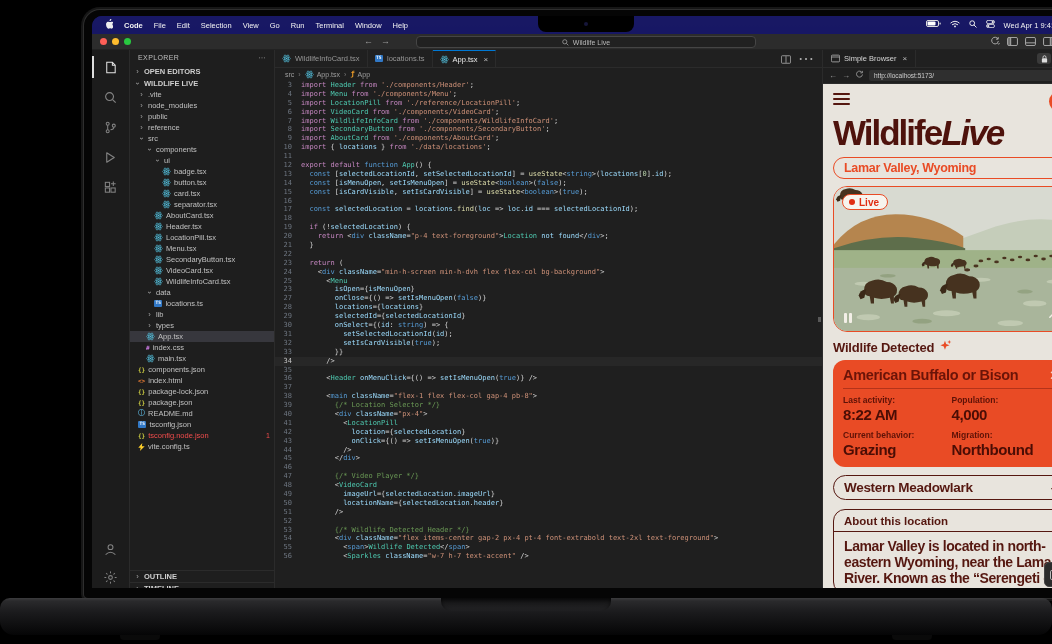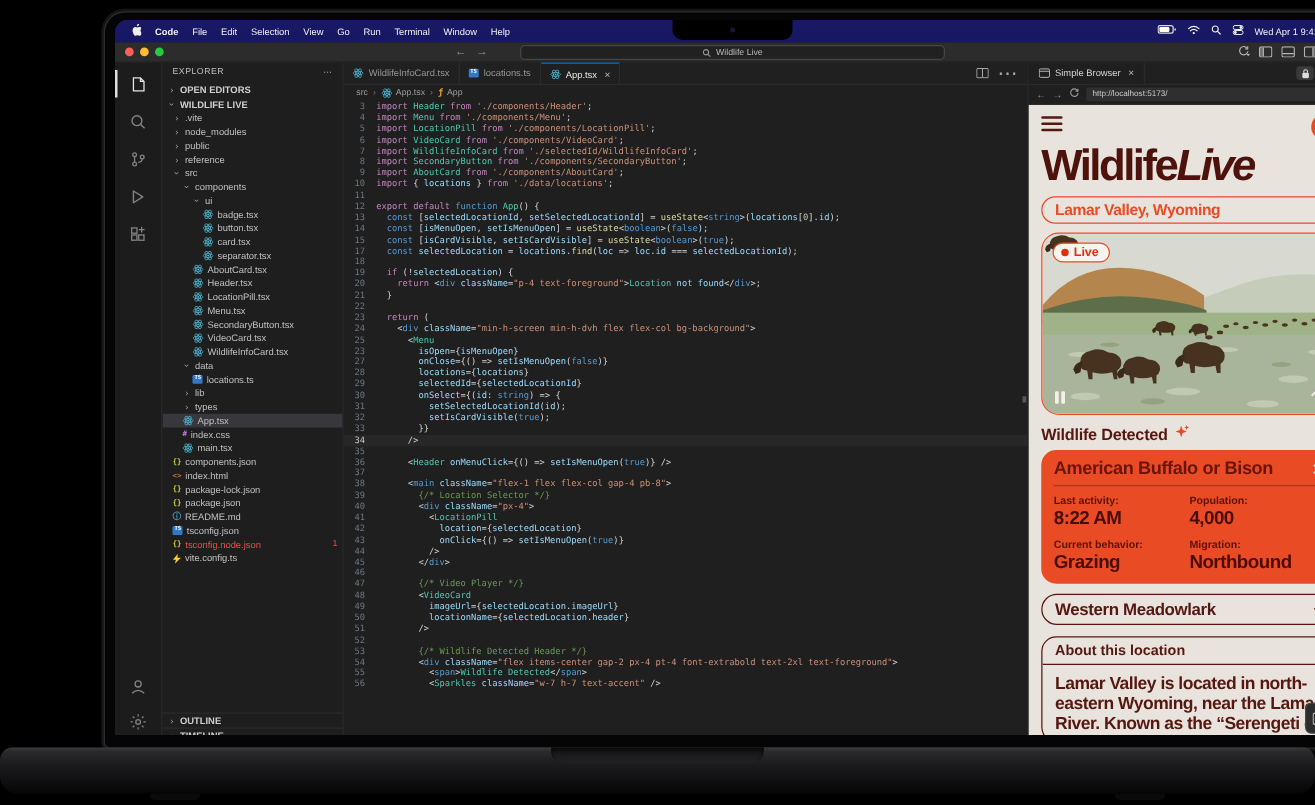--- a/index.html
+++ b/index.html
@@ -633,31 +633,32 @@
                   <span class="fic" style="color:#ee9d28;font-size:7px">ƒ</span>
                   <span>App</span>
                 </span>
               </div>
             <div class="code" id="code">
               <div class="ruler">
                   <div class="ruler-mark"></div>
                 </div>
             <div class="cline"><span class="lnum">3</span><span class="ctext"><span style="color:#c586c0">import</span> <span style="color:#4ec9b0">Header</span> <span style="color:#c586c0">from</span> <span style="color:#ce9178">'./components/Header'</span>;</span></div>
                 <div class="cline"><span class="lnum">4</span><span class="ctext"><span style="color:#c586c0">import</span> <span style="color:#4ec9b0">Menu</span> <span style="color:#c586c0">from</span> <span style="color:#ce9178">'./components/Menu'</span>;</span></div>
-                <div class="cline"><span class="lnum">5</span><span class="ctext"><span style="color:#c586c0">import</span> <span style="color:#4ec9b0">LocationPill</span> <span style="color:#c586c0">from</span> <span style="color:#ce9178">'./components/LocationPill'</span>;</span></div>
+                <div class="cline"><span class="lnum">5</span><span class="ctext"><span style="color:#c586c0">import</span> <span style="color:#4ec9b0">LocationPill</span> <span style="color:#c586c0">from</span> <span style="color:#ce9178">'./reference/LocationPill'</span>;</span></div>
                 <div class="cline"><span class="lnum">6</span><span class="ctext"><span style="color:#c586c0">import</span> <span style="color:#4ec9b0">VideoCard</span> <span style="color:#c586c0">from</span> <span style="color:#ce9178">'./components/VideoCard'</span>;</span></div>
-                <div class="cline"><span class="lnum">7</span><span class="ctext"><span style="color:#c586c0">import</span> <span style="color:#4ec9b0">WildlifeInfoCard</span> <span style="color:#c586c0">from</span> <span style="color:#ce9178">'./selectedId/WildlifeInfoCard'</span>;</span></div>
+                <div class="cline"><span class="lnum">7</span><span class="ctext"><span style="color:#c586c0">import</span> <span style="color:#4ec9b0">WildlifeInfoCard</span> <span style="color:#c586c0">from</span> <span style="color:#ce9178">'./components/WildlifeInfoCard'</span>;</span></div>
                 <div class="cline"><span class="lnum">8</span><span class="ctext"><span style="color:#c586c0">import</span> <span style="color:#4ec9b0">SecondaryButton</span> <span style="color:#c586c0">from</span> <span style="color:#ce9178">'./components/SecondaryButton'</span>;</span></div>
                 <div class="cline"><span class="lnum">9</span><span class="ctext"><span style="color:#c586c0">import</span> <span style="color:#4ec9b0">AboutCard</span> <span style="color:#c586c0">from</span> <span style="color:#ce9178">'./components/AboutCard'</span>;</span></div>
                 <div class="cline"><span class="lnum">10</span><span class="ctext"><span style="color:#c586c0">import</span> { <span style="color:#9cdcfe">locations</span> } <span style="color:#c586c0">from</span> <span style="color:#ce9178">'./data/locations'</span>;</span></div>
                 <div class="cline"><span class="lnum">11</span><span class="ctext">&nbsp;</span></div>
                 <div class="cline"><span class="lnum">12</span><span class="ctext"><span style="color:#c586c0">export</span> <span style="color:#c586c0">default</span> <span style="color:#569cd6">function</span> <span style="color:#4ec9b0">App</span>() {</span></div>
                 <div class="cline"><span class="lnum">13</span><span class="ctext">  <span style="color:#569cd6">const</span> [<span style="color:#9cdcfe">selectedLocationId</span>, <span style="color:#9cdcfe">setSelectedLocationId</span>] = <span style="color:#dcdcaa">useState</span>&lt;<span style="color:#569cd6">string</span>&gt;(<span style="color:#9cdcfe">locations</span>[<span style="color:#b5cea8">0</span>].<span style="color:#9cdcfe">id</span>);</span></div>
                 <div class="cline"><span class="lnum">14</span><span class="ctext">  <span style="color:#569cd6">const</span> [<span style="color:#9cdcfe">isMenuOpen</span>, <span style="color:#9cdcfe">setIsMenuOpen</span>] = <span style="color:#dcdcaa">useState</span>&lt;<span style="color:#569cd6">boolean</span>&gt;(<span style="color:#569cd6">false</span>);</span></div>
                 <div class="cline"><span class="lnum">15</span><span class="ctext">  <span style="color:#569cd6">const</span> [<span style="color:#9cdcfe">isCardVisible</span>, <span style="color:#9cdcfe">setIsCardVisible</span>] = <span style="color:#dcdcaa">useState</span>&lt;<span style="color:#569cd6">boolean</span>&gt;(<span style="color:#569cd6">true</span>);</span></div>
+                <div class="cline"><span class="lnum">16</span><span class="ctext">&nbsp;</span></div>
                 <div class="cline"><span class="lnum">17</span><span class="ctext">  <span style="color:#569cd6">const</span> <span style="color:#9cdcfe">selectedLocation</span> = <span style="color:#9cdcfe">locations</span>.<span style="color:#dcdcaa">find</span>(<span style="color:#9cdcfe">loc</span> =&gt; <span style="color:#9cdcfe">loc</span>.<span style="color:#9cdcfe">id</span> === <span style="color:#9cdcfe">selectedLocationId</span>);</span></div>
                 <div class="cline"><span class="lnum">18</span><span class="ctext">&nbsp;</span></div>
                 <div class="cline"><span class="lnum">19</span><span class="ctext">  <span style="color:#c586c0">if</span> (!<span style="color:#9cdcfe">selectedLocation</span>) {</span></div>
                 <div class="cline"><span class="lnum">20</span><span class="ctext">    <span style="color:#c586c0">return</span> &lt;<span style="color:#569cd6">div</span> <span style="color:#9cdcfe">className</span>=<span style="color:#ce9178">"p-4 text-foreground"</span>&gt;<span style="color:#4ec9b0">Location</span> <span style="color:#9cdcfe">not</span> <span style="color:#9cdcfe">found</span>&lt;/<span style="color:#569cd6">div</span>&gt;;</span></div>
                 <div class="cline"><span class="lnum">21</span><span class="ctext">  }</span></div>
                 <div class="cline"><span class="lnum">22</span><span class="ctext">&nbsp;</span></div>
                 <div class="cline"><span class="lnum">23</span><span class="ctext">  <span style="color:#c586c0">return</span> (</span></div>
                 <div class="cline"><span class="lnum">24</span><span class="ctext">    &lt;<span style="color:#569cd6">div</span> <span style="color:#9cdcfe">className</span>=<span style="color:#ce9178">"min-h-screen min-h-dvh flex flex-col bg-background"</span>&gt;</span></div>
                 <div class="cline"><span class="lnum">25</span><span class="ctext">      &lt;<span style="color:#4ec9b0">Menu</span></span></div>
                 <div class="cline"><span class="lnum">23</span><span class="ctext">        <span style="color:#9cdcfe">isOpen</span>={<span style="color:#9cdcfe">isMenuOpen</span>}</span></div>

